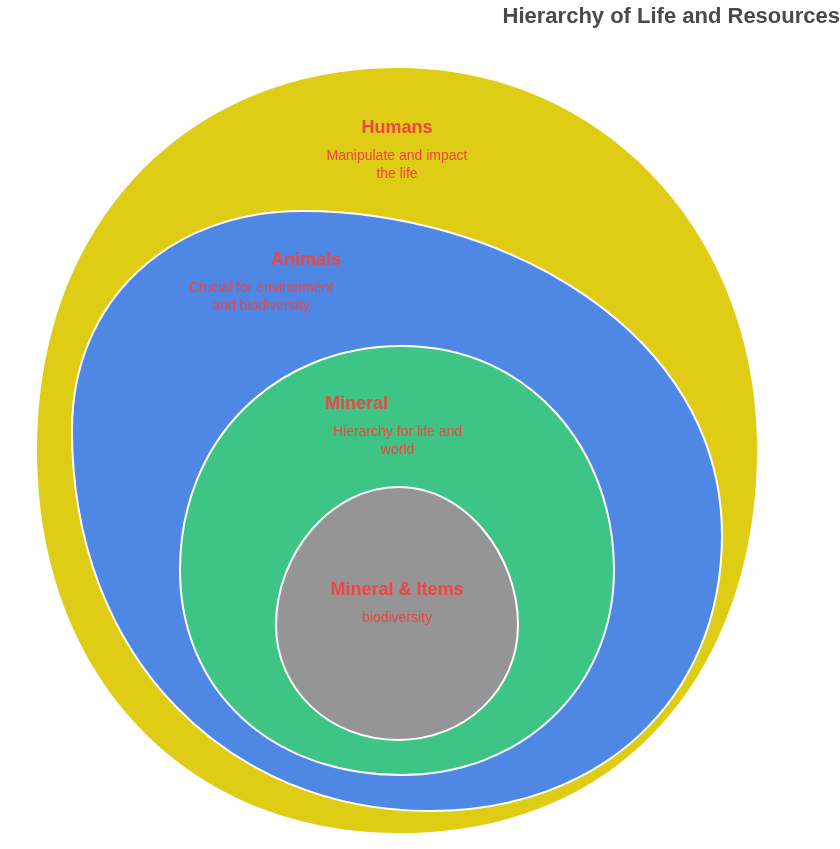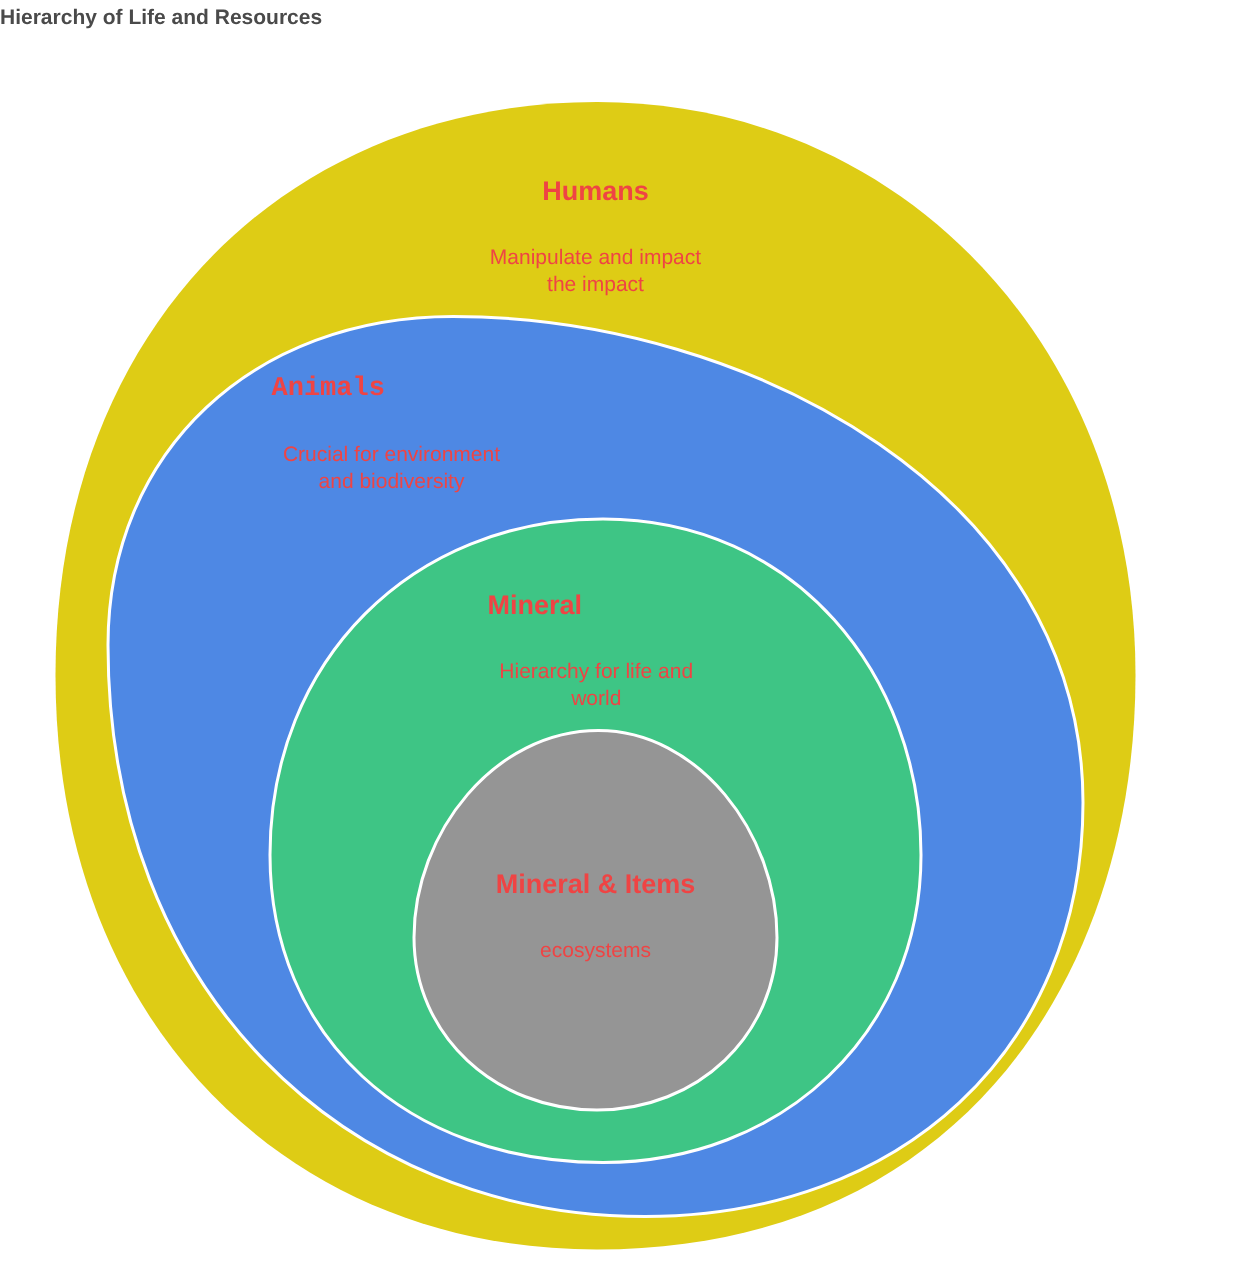--- a/index.html
+++ b/index.html
@@ -1,56 +1,56 @@
 <!DOCTYPE html>
 <html><head>
   <meta charset="utf-8">
   <style>
     html, body { margin: 0; padding: 0; background: #ffffff; }
     body { width: 840px; height: 849px; position: relative; overflow: hidden; font-family: "Liberation Sans", sans-serif; }
-    #title { position: absolute; left: 0; top: 3px; width: 840px; text-align: left; font-size: 14px; font-weight: bold; color: #4a4a4a; }
+    #title { position: absolute; left: 0; top: 3px; width: 840px; text-align: right; font-size: 22px; font-weight: bold; color: #4a4a4a; }
     svg { position: absolute; left: 0; top: 0; }
     .lbl { position: absolute; color: #ef4444; text-align: center; }
     .lbl .h { font-weight: bold; font-size: 18px; }
-    .lbl .d { font-size: 14px; line-height: 18px; margin-top: 24px; }
+    .lbl .d { font-size: 14px; line-height: 18px; margin-top: 8px; }
   </style>
 </head>
 <body>
 
 <div id="title">Hierarchy of Life and Resources</div>
 
 <svg width="840" height="849" viewBox="0 0 840 849">
   <path id="shape-humans" d="M398,68 C600,68 757,230 757,450 C757,650 640,833 398,833 C190,833 37,680 37,450 C37,220 190,68 398,68 Z" fill="#DECC15"></path>
   <path id="shape-animals" d="M302,211 C500,211 722,330 722,535 C722,700 600,811 430,811 C230,811 72,660 72,430 C72,300 170,211 302,211 Z" fill="#4E88E4" stroke="#ffffff" stroke-width="2"></path>
   <path id="shape-plants" d="M402,346 C530,346 614,450 614,570 C614,690 520,775 402,775 C270,775 180,690 180,570 C180,440 275,346 402,346 Z" fill="#3EC585" stroke="#ffffff" stroke-width="2"></path>
   <path id="shape-minerals" d="M399,487 C465,487 518,555 518,625 C518,690 465,740 398,740 C330,740 276,690 276,625 C276,555 330,487 399,487 Z" fill="#959595" stroke="#ffffff" stroke-width="2"></path>
 </svg>
 
 <div class="lbl" style="left:297px; top:117px; width:200px;">
   <div class="h">Humans</div>
   <div class="d">
     <div>Manipulate and impact</div>
-    <div>the impact</div>
+    <div>the life</div>
   </div>
 </div>
 
 <div class="lbl" style="left:181px; top:249px; width:160px;">
-  <div class="h" style="text-align:left;font-family:Liberation Mono, monospace;">Animals</div>
+  <div class="h" style="text-align:right;">Animals</div>
   <div class="d">
     <div>Crucial for environment</div>
     <div>and biodiversity</div>
   </div>
 </div>
 
 <div class="lbl" style="left:325px; top:393px; width:145px;">
   <div class="h" style="text-align:left;">Mineral</div>
   <div class="d">
     <div>Hierarchy for life and</div>
     <div>world</div>
   </div>
 </div>
 
 <div class="lbl" style="left:297px; top:579px; width:200px;">
   <div class="h">Mineral &amp; Items</div>
   <div class="d">
-    <div>ecosystems</div>
+    <div>biodiversity</div>
   </div>
 </div>
 
 </body></html>

